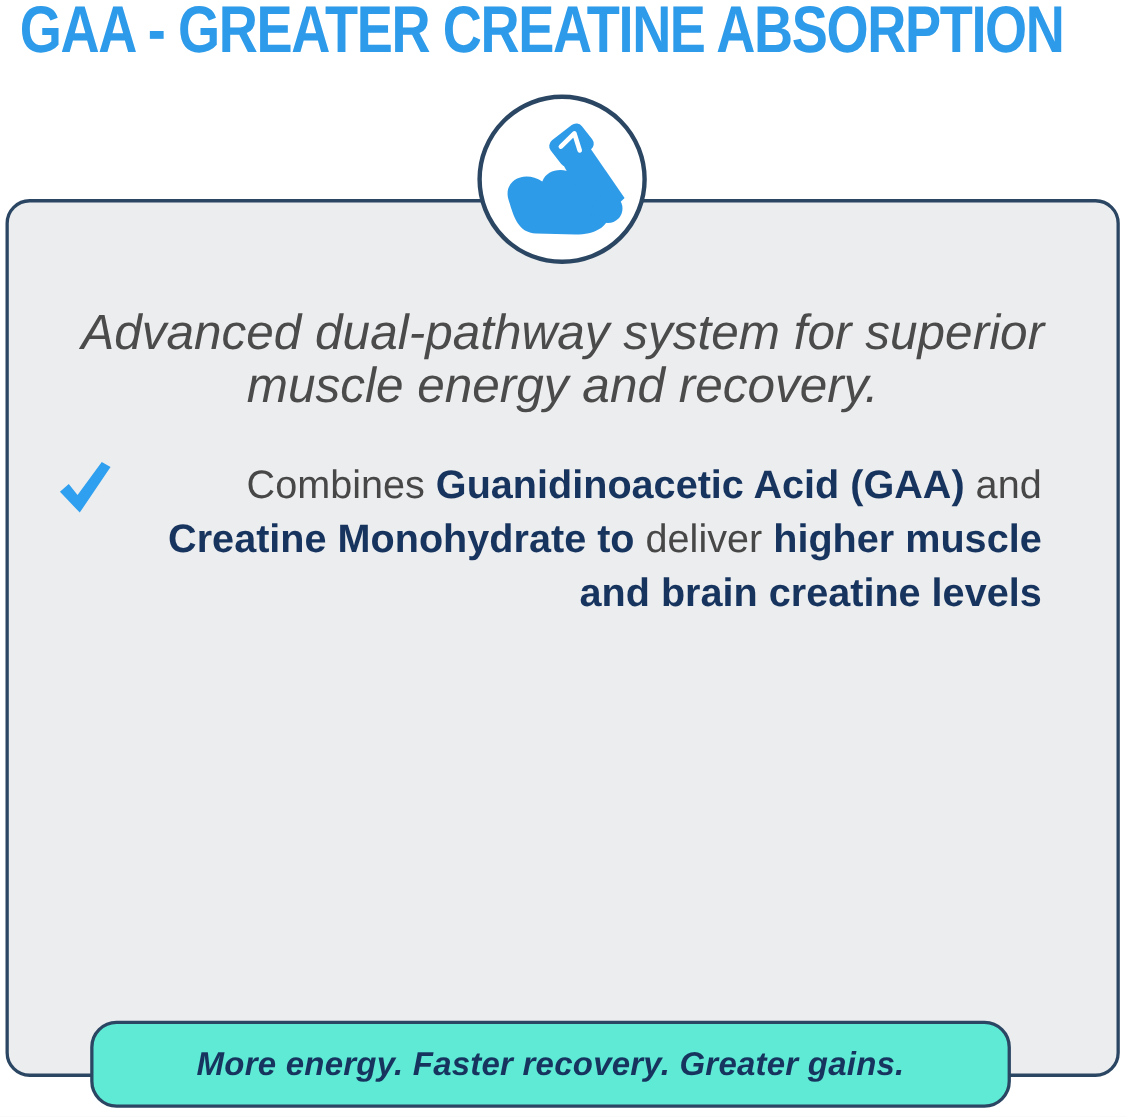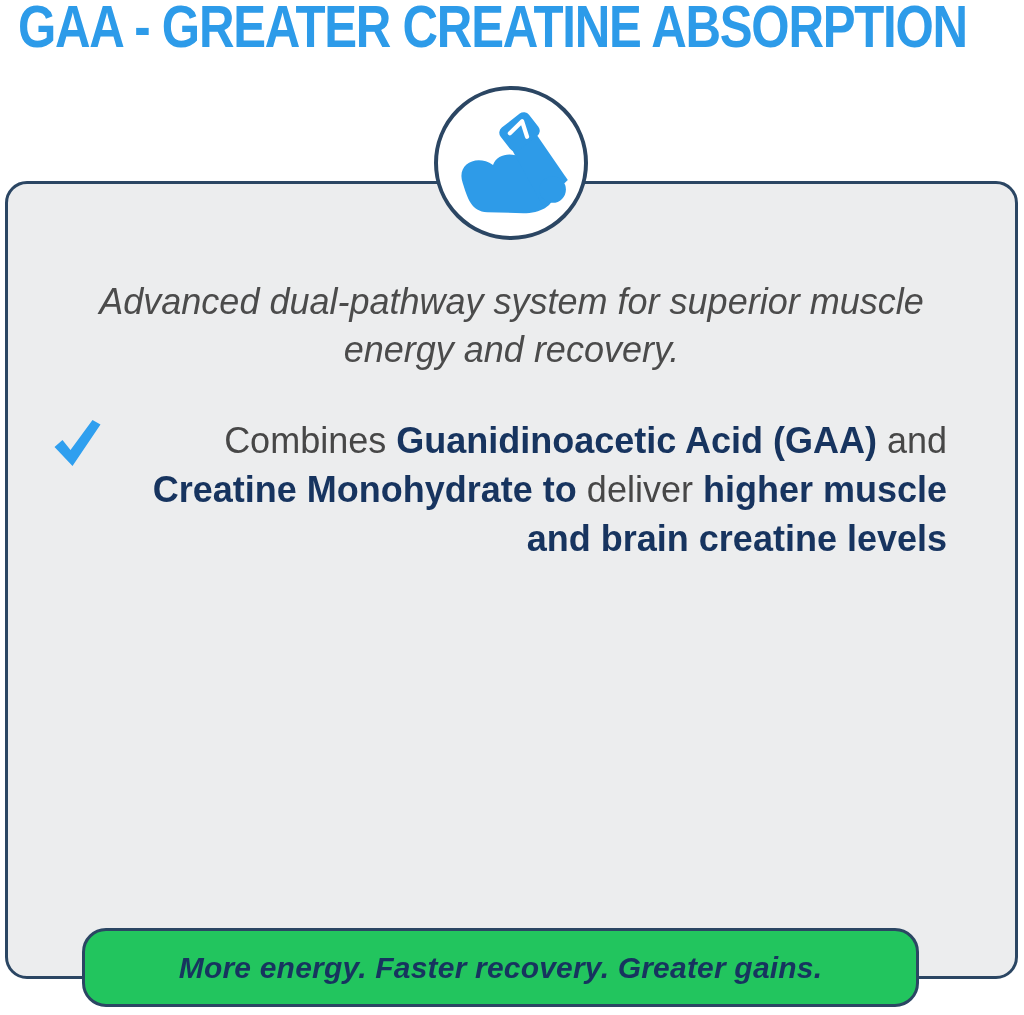--- a/index.html
+++ b/index.html
@@ -57,21 +57,21 @@
     display: flex;
     align-items: center;
     justify-content: center;
   }
   .badge svg { width: 142px; height: 142px; }
   .bicep-fill { fill: var(--icon-blue); }
   .subtitle {
     margin: 94px 58px 0;
     text-align: center;
     font-style: italic;
-    font-size: 36px;
+    font-size: 45px;
     line-height: 48px;
     color: var(--subtitle-gray);
   }
   .bullets {
     list-style: none;
     margin: 42px 68px 0 46px;
     text-align: right;
   }
   .bullet {
     position: relative;
@@ -92,21 +92,21 @@
   .seg.bold {
     font-weight: bold;
     color: var(--navy-text);
   }
   .footer-box {
     position: absolute;
     left: 82px;
     top: 928px;
     width: 837px;
     height: 79px;
-    background: #22c55e;
+    background: #5eead4;
     border: 3px solid var(--border-navy);
     border-radius: 24px;
     z-index: 3;
     display: flex;
     align-items: center;
     justify-content: center;
   }
   .footer-text {
     font-size: 30px;
     font-weight: bold;

